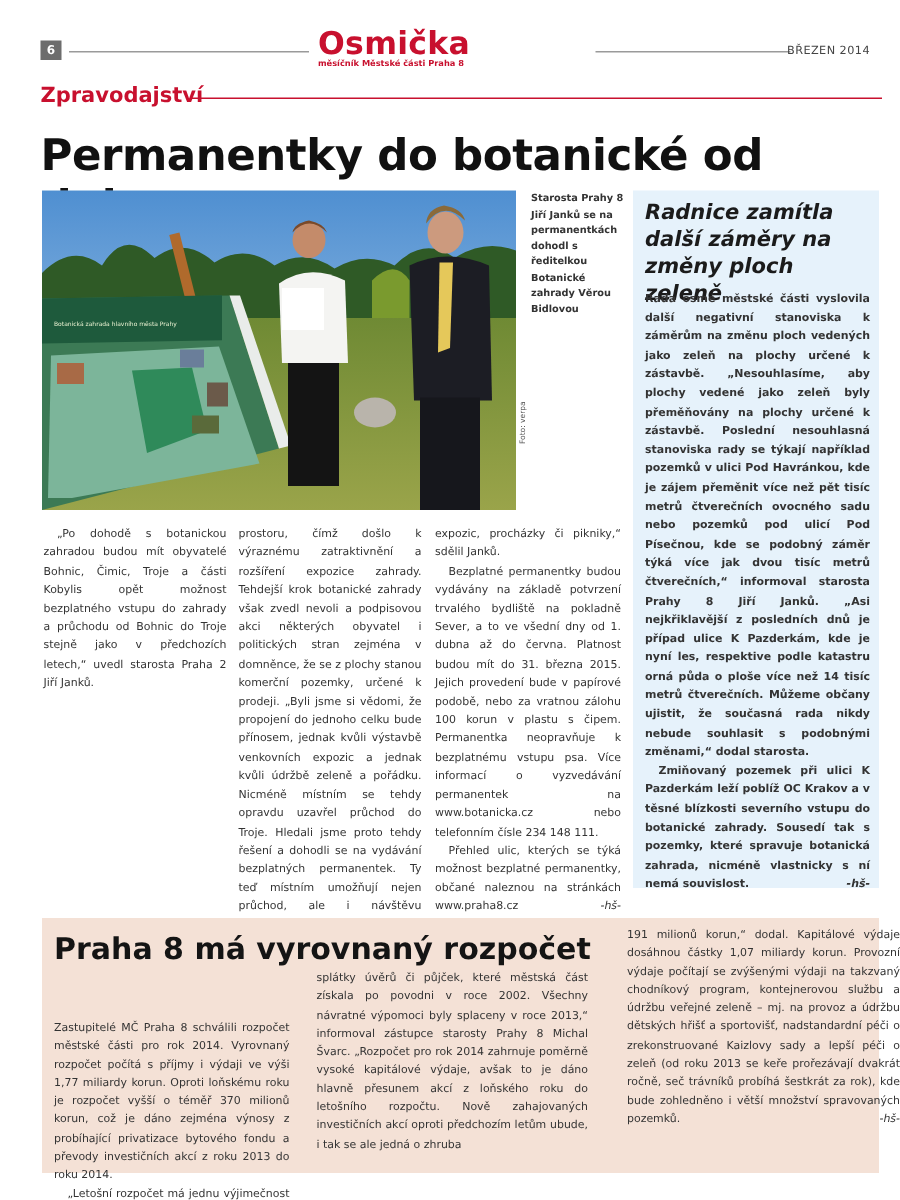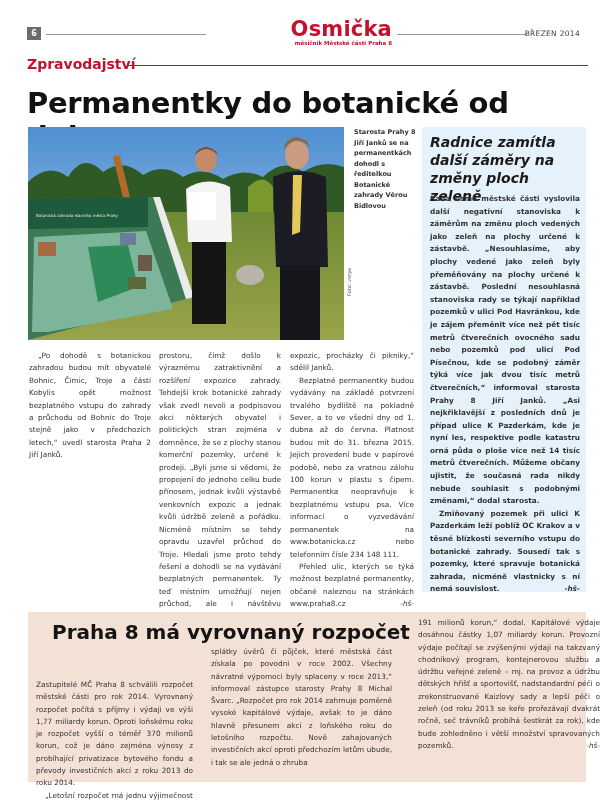--- a/index.html
+++ b/index.html
@@ -1,21 +1,21 @@
 <!DOCTYPE html>
 <html><head>
 <meta charset="utf-8">
 <style>
   html, body { margin:0; padding:0; }
   body { width:600px; height:800px; background:#ffffff; position:relative; overflow:hidden; font-family:"DejaVu Sans", sans-serif; color:#222; }
   .abs { position:absolute; }
   
   .page-num { left:27px; top:27px; width:14px; height:13px; background:#6d6d6d; color:#fff; font-size:8px; font-weight:bold; text-align:center; line-height:13px; }
   .rule-grey { height:1px; background:#9a9a9a; }
-  .logo { left:212px; top:18px; width:180px; text-align:right; }
+  .logo { left:212px; top:18px; width:180px; text-align:left; }
   .logo-title { color:#c8102e; font-family:"DejaVu Sans", sans-serif; font-weight:bold; font-size:21px; line-height:22px; letter-spacing:0.2px; }
   .logo-sub { color:#c8102e; font-size:5.5px; font-weight:bold; line-height:7px; }
   .issue { right:20px; top:29px; font-size:7.5px; color:#444; letter-spacing:0.3px; }
   .section { left:27px; top:56px; color:#c8102e; font-weight:bold; font-size:14px; line-height:16px; }
   .rule-red { left:128px; top:65px; width:460px; height:1px; background:#c8102e; }
   
   .headline { left:27px; top:86px; font-weight:bold; font-size:29px; line-height:34px; color:#111; letter-spacing:-0.3px; font-family:"DejaVu Sans", sans-serif; }
   
   .photo { left:28px; top:127px; width:316px; height:213px; overflow:hidden; background:linear-gradient(180deg,#6ea3d6 0%,#a9c8e6 30%,#3f6a2f 38%,#52742d 55%,#7f8e3b 100%); }
   .photo-credit { left:346px; top:296px; font-size:5px; color:#555; transform:rotate(-90deg); transform-origin:left top; width:40px; }
@@ -27,21 +27,21 @@
   
   .col { top:350px; width:122px; font-size:7.3px; line-height:12.4px; color:#333; text-align:justify; hyphens:manual; }
   .col p { margin:0; }
   .col p.ind { text-indent:9px; }
   .c1 { left:29px; }
   .c2 { left:159px; }
   .c3 { left:290px; width:124px; }
   .sig { float:right; font-style:italic; }
   
   .budget { left:28px; top:612px; width:558px; height:170px; background:#f4e1d6; }
-  .budget-title { left:36px; top:620px; font-weight:bold; font-size:20px; line-height:24px; color:#141414;margin-left:16px; }
+  .budget-title { left:36px; top:620px; font-weight:bold; font-size:20px; line-height:24px; color:#141414; }
   .bcol { font-size:7.3px; line-height:12.3px; color:#333; text-align:justify; width:180px; }
   .bcol p { margin:0; }
   .bcol p.ind { text-indent:9px; }
   .b1 { left:36px; top:646px; width:157px;margin-top:33px; }
   .b2 { left:211px; top:646px; width:181px; }
   .b3 { left:418px; top:617px; width:182px; }
 </style>
 </head>
 <body>
 

